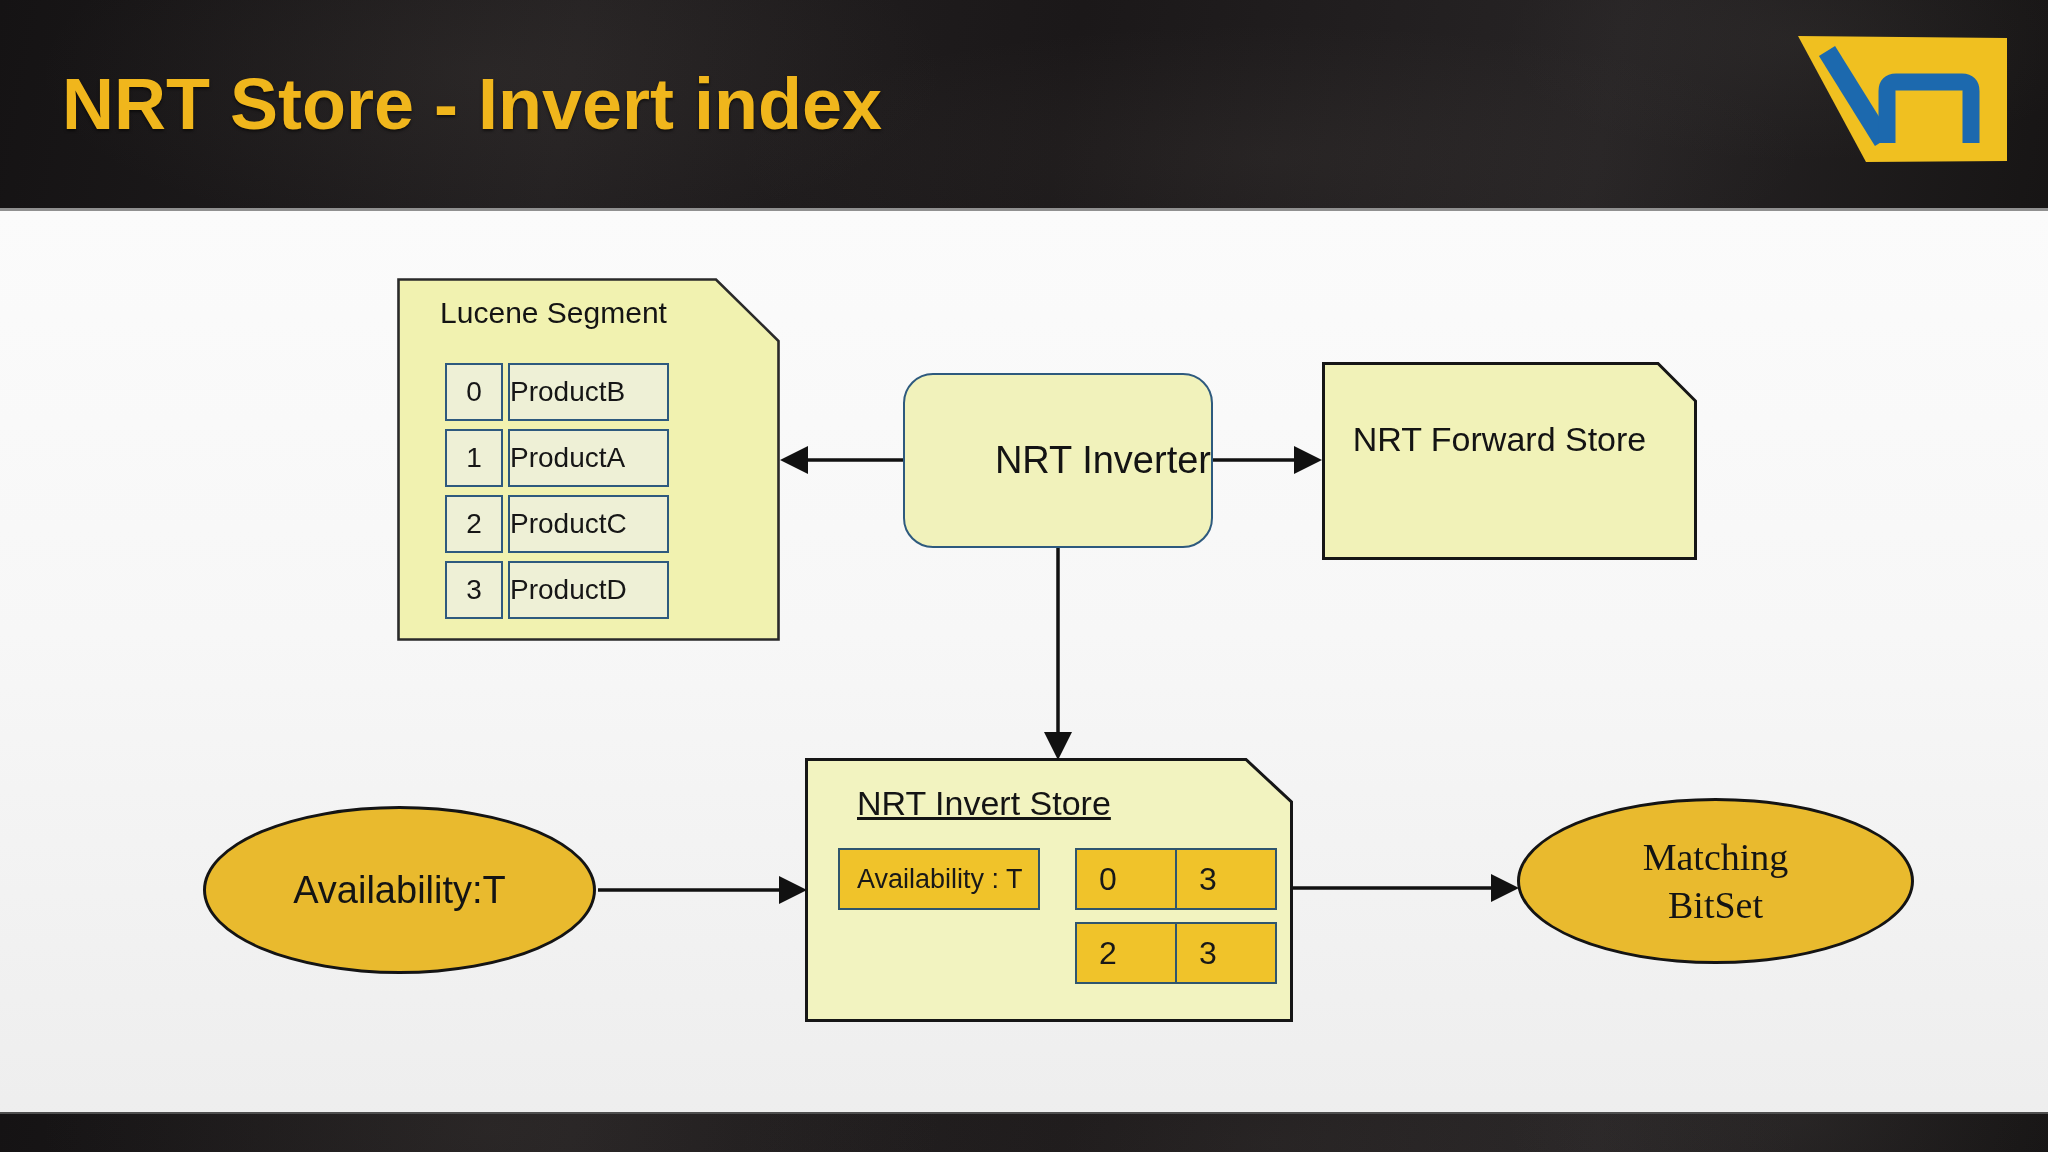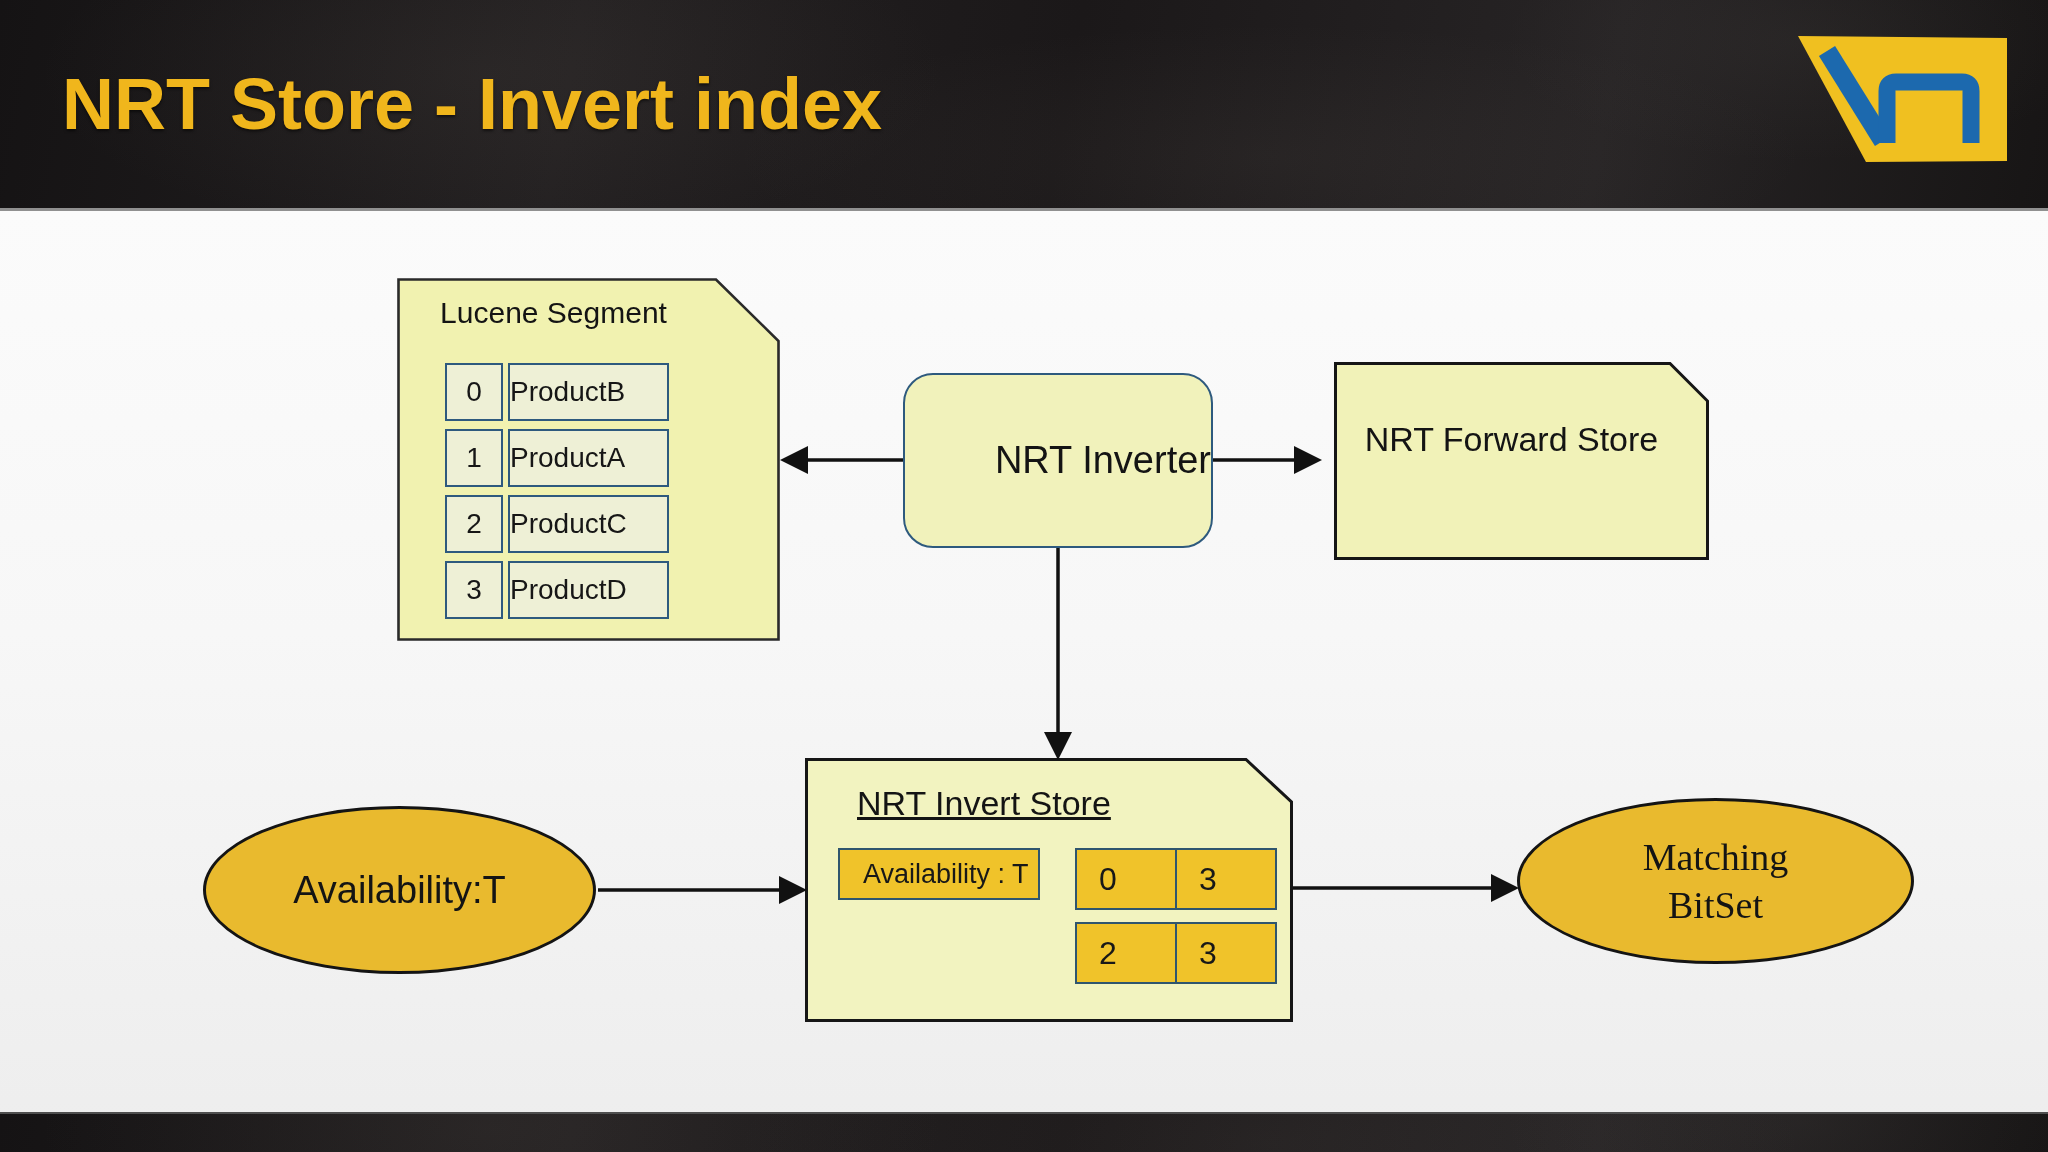--- a/index.html
+++ b/index.html
@@ -45,29 +45,29 @@
   .seg-cell.val{width:161px;}
   
   .inverter{
     position:absolute;z-index:2;left:903px;top:373px;width:310px;height:175px;
     box-sizing:border-box;border:2.5px solid var(--border-blue,#2e5a7e);border-radius:30px;
     background:var(--node-fill,#f1f2bb);
     display:flex;align-items:center;justify-content:flex-end;
     font-size:38px;color:#141414;
   }
   
-  .forward{left:1322px;top:362px;width:375px;height:198px;margin-left:12px;}
+  .forward{left:1322px;top:362px;width:375px;height:198px;}
   .forward .note-title{left:0;right:20px;top:58px;text-align:center;font-size:34px;}
   
   .invert{left:805px;top:758px;width:488px;height:264px;}
   .invert .note-title{left:52px;top:26px;font-size:34px;text-decoration:underline;}
   .term-box{
-    position:absolute;left:33px;width:202px;height:52px;box-sizing:border-box;
+    position:absolute;left:33px;width:202px;height:62px;box-sizing:border-box;
     background:var(--gold,#f0c32a);border:2.5px solid var(--border-slate,#2f556e);
-    display:flex;align-items:center;padding-left:23px;font-size:27px;color:#181818;
+    display:flex;align-items:center;padding-left:17px;font-size:27px;color:#181818;
   }
   .postings{
     position:absolute;left:270px;width:202px;height:62px;box-sizing:border-box;
     display:flex;border:2.5px solid var(--border-slate,#2f556e);background:var(--gold,#f0c32a);
   }
   .posting-cell{
     flex:1;display:flex;align-items:center;padding-left:22px;font-size:32px;color:#181818;
   }
   .posting-cell + .posting-cell{border-left:2.5px solid var(--border-slate,#2f556e);}
   .row-y1{top:90px;} .row-y2{top:164px;}

